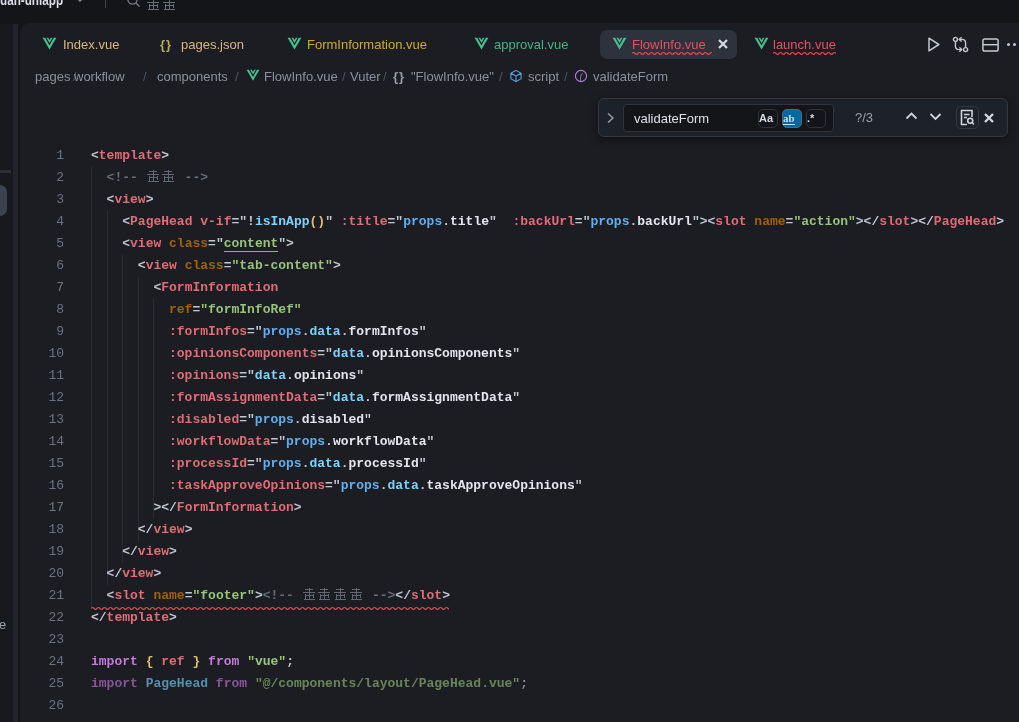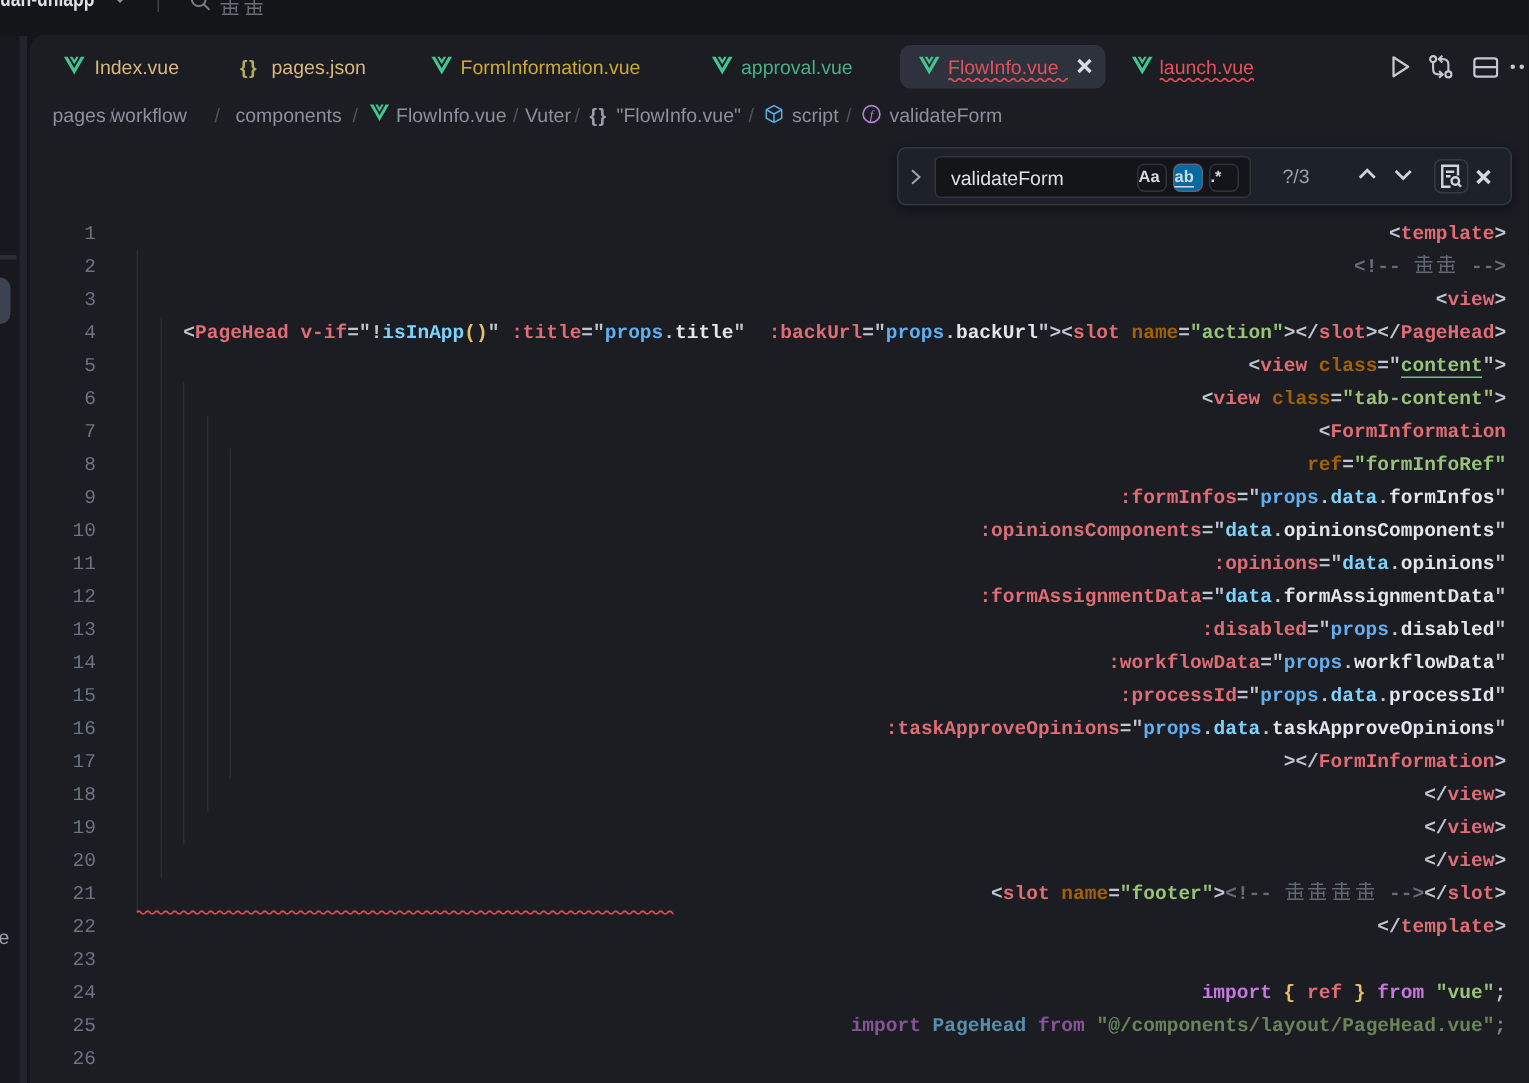--- a/index.html
+++ b/index.html
@@ -40,29 +40,29 @@
   #crumbs { position:absolute; left:0px; top:62px; width:1019px; height:28px; font:400 13px "Liberation Sans",sans-serif; color:#8b919c; }
   .cr { position:absolute; top:7px; white-space:nowrap; }
   .crsep { color:#4e535c; }
 
   
   #find { position:absolute; left:598px; top:98px; width:410px; height:39px; background:#1d2129; border:1px solid #33373f; border-radius:6px; box-shadow:0 2px 8px rgba(0,0,0,.45); }
   #find-chev { position:absolute; left:7px; top:13px; }
   #find-input { position:absolute; left:24px; top:5px; width:211px; height:28px; background:#131519; border:1px solid #30343c; border-radius:4px; }
   #find-text { position:absolute; left:10px; top:6px; font:400 13px "Liberation Sans",sans-serif; color:#dde1e7; }
   .fbtn { position:absolute; top:4px; width:20px; height:19px; border:1px solid #2e3340; border-radius:5px; text-align:left; font:700 11px "Liberation Sans",sans-serif; color:#d5d9e0; line-height:17px; }
-  #fb-ab { background:#0369a1; border:1px solid #5c6375; }
+  #fb-ab { background:#0369a1; border:1px solid #5c6375;font-family:Liberation Serif, serif; }
   #find-count { position:absolute; left:256px; top:11px; font:400 13px "Liberation Sans",sans-serif; color:#9aa0ab; }
   .fico { position:absolute; top:11px; }
 
   
   #gutter { position:absolute; left:0; top:145px; width:64px; }
   #gutter div { height:22px; text-align:right; font:400 13px "Liberation Mono",monospace; color:#6b7280; line-height:22px; }
   #code { position:absolute; left:91px; top:145px; font:700 13px "Liberation Mono",monospace; line-height:22px; color:#c0c6d0; }
-  #code div { height:22px; white-space:pre;text-align:right; }
+  #code div { height:22px; white-space:pre; }
   .t { color:#e06c75; }
   .a { color:#a16207; }
   .y { color:#7dd3fc; }
   .b { color:#61afef; }
   .s { color:#98c379; }
   .p { color:#c0c6d0; }
   .w { color:#e2e6ec; }
   .c { color:#666d78; }
   .k { color:#c678dd; }
   .g { color:#e2c06a; }

